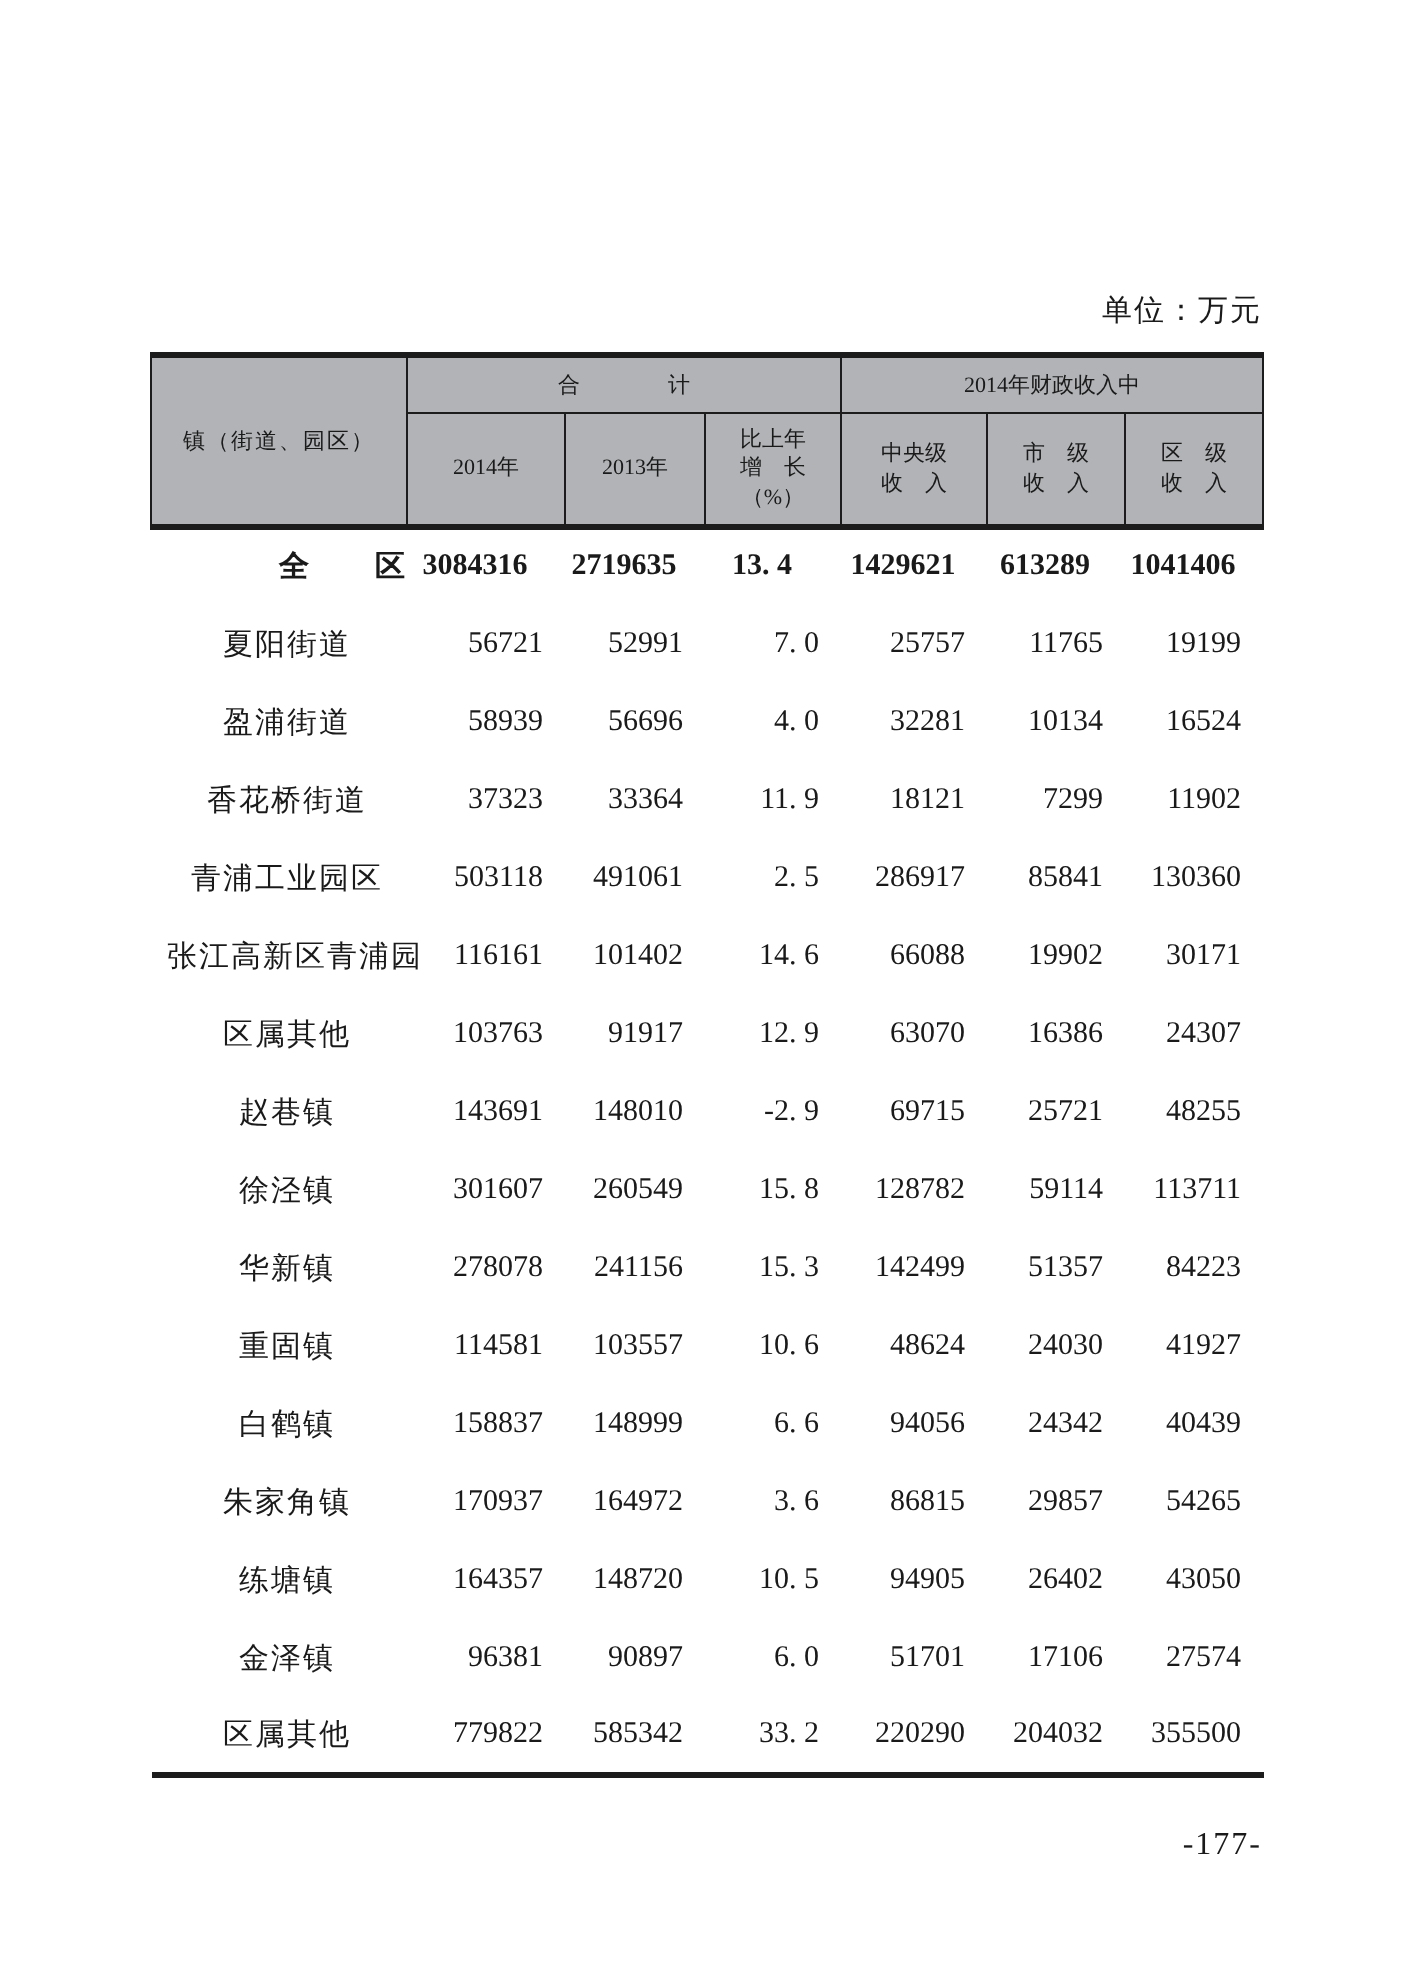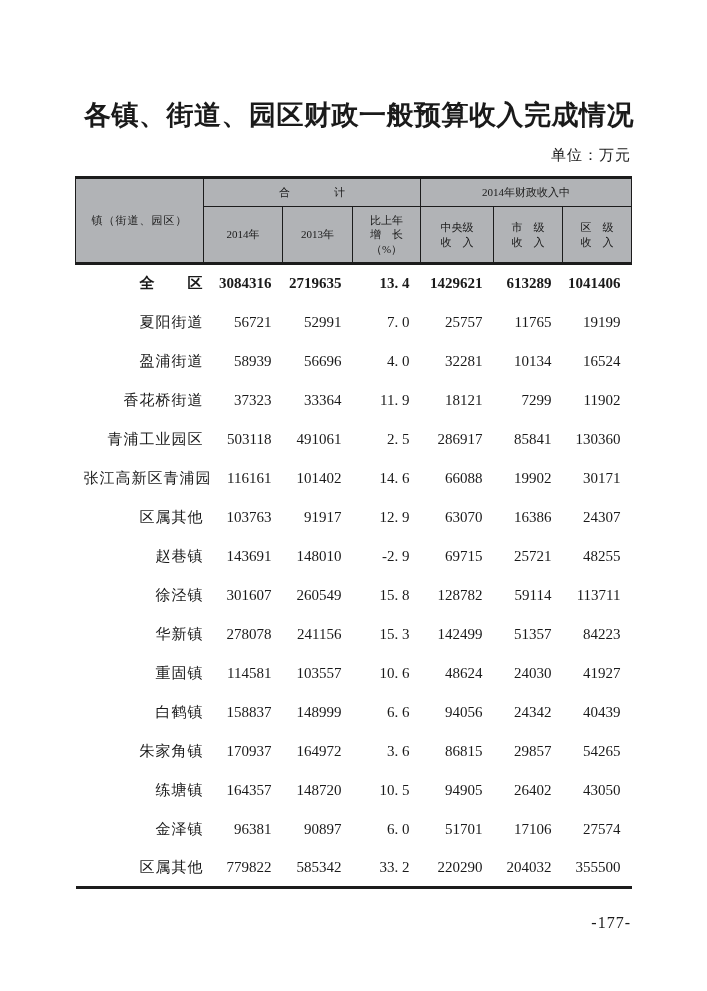--- a/index.html
+++ b/index.html
@@ -59,37 +59,36 @@
   }
   th.region-h { letter-spacing: 1px; }
   tbody td {
     font-size: 15px;
     height: 39px;
     vertical-align: middle;
     padding: 0;
     border: none;
     white-space: nowrap;
   }
-  td.name { text-align: right; padding-left: 8px; letter-spacing: 1px; }
+  td.name { text-align: center; padding-left: 8px; letter-spacing: 1px; }
   td.num  { text-align: right; padding-right: 11px; }
-  tr.total-row td { font-weight: 700; }
+  tr.total-row td { font-weight: 700; text-align: center; }
   tr.total-row td.name { text-align: right; padding-left: 0; }
   .footer {
     position: absolute;
     top: 914px; right: 76px;
     font-size: 16px;
     letter-spacing: 1px;
   }
 </style>
 </head>
 <body>
 
 <div class="page">
 
-  <h1 class="title">各镇、街道、园区财政一般预算收入完成情况</h1>
 
   <div class="unit">单位：万元</div>
 
   <table class="data">
     <colgroup>
       <col style="width:128px">
       <col style="width:79px">
       <col style="width:70px">
       <col style="width:68px">
       <col style="width:73px">

